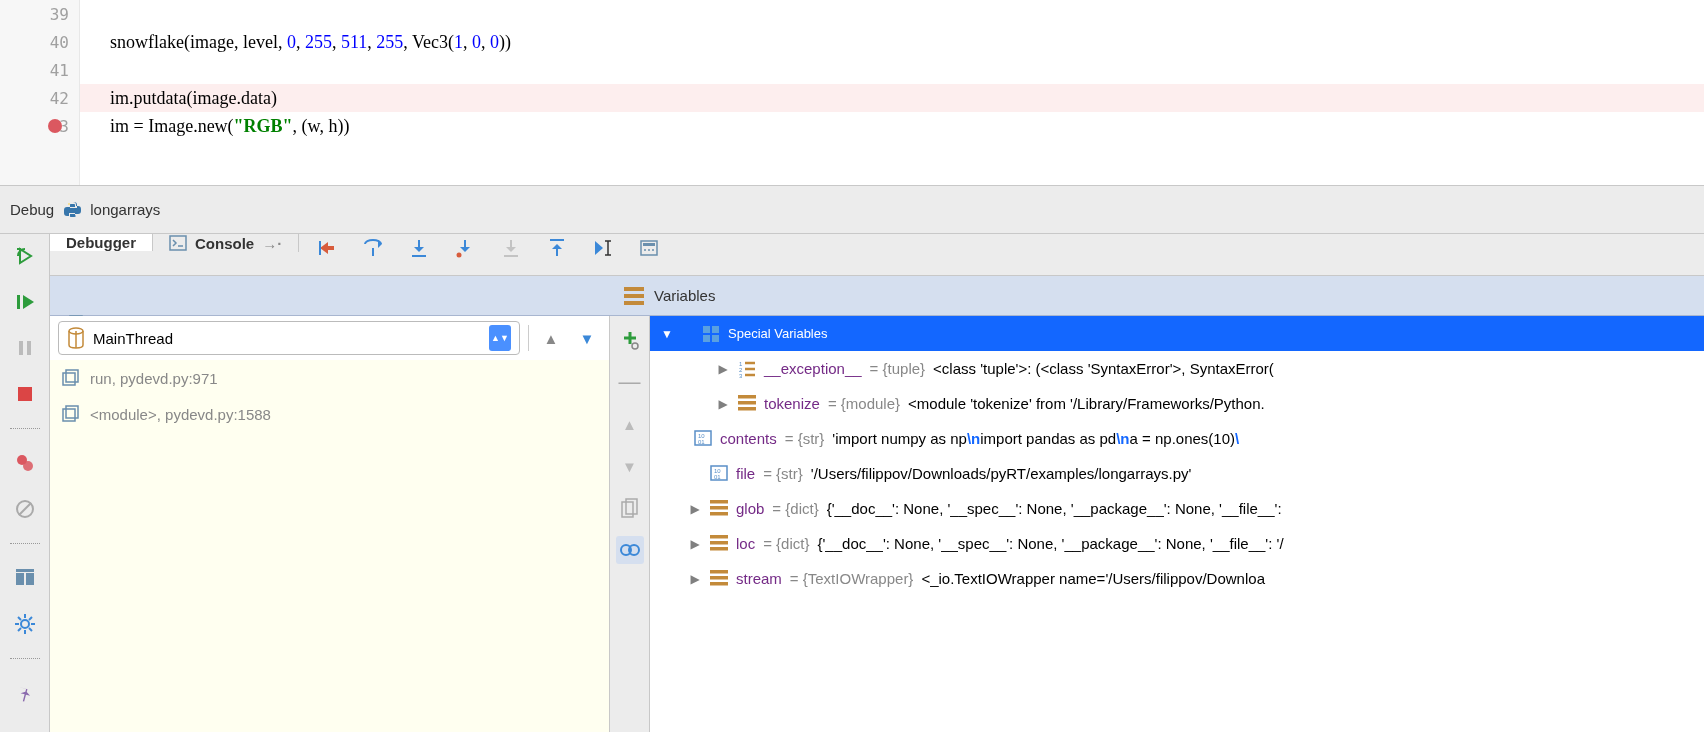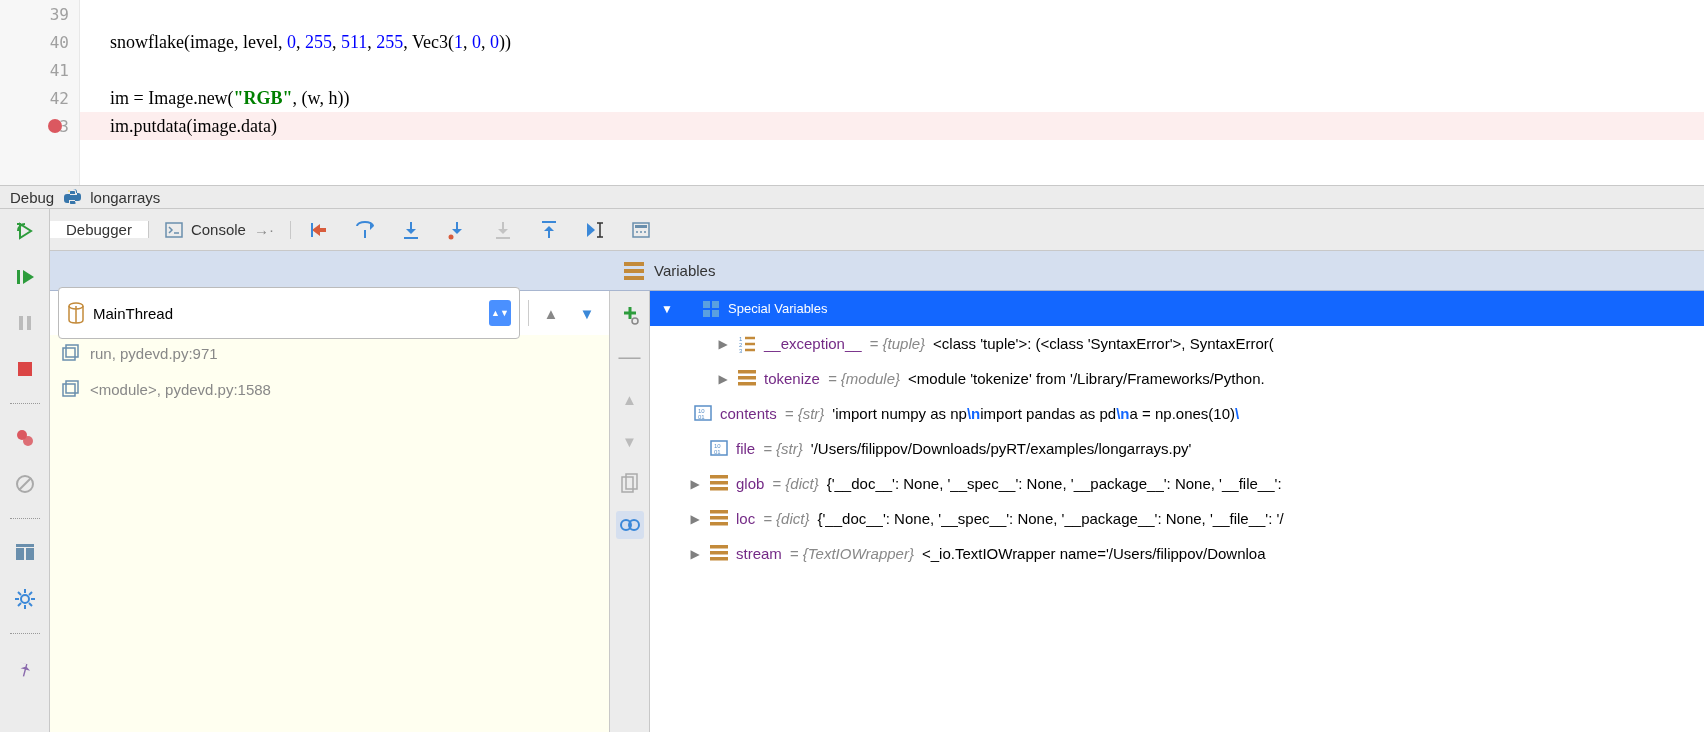--- a/index.html
+++ b/index.html
@@ -6,75 +6,75 @@
 body { font-family: -apple-system, "Helvetica Neue", Arial, sans-serif; font-size: 15px; background: #fff; overflow: hidden; width: 1704px; height: 732px; }
 .editor-pane { height: 185px; background: #fff; display: flex; }
 .gutter { width: 80px; background: #f7f7f7; border-right: 1px solid #e8e8e8; }
 .gutter-row { height: 28px; display: flex; align-items: center; justify-content: flex-end; padding-right: 10px; color: #a0a0a0; font-family: Menlo, monospace; font-size: 16px; position: relative; }
 .breakpoint { position: absolute; left: 48px; width: 14px; height: 14px; border-radius: 50%; background: #db5860; }
 .code-area { flex: 1; padding-left: 30px; font-family: Liberation Serif, serif; font-size: 18px; }
 .code-line { height: 28px; display: flex; align-items: center; white-space: pre; color: #000; }
 .code-line.hl { background: #fdeeee; margin-left: -30px; padding-left: 30px; }
 .kw-num { color: #0000ff; }
 .kw-str { color: #008000; font-weight: bold; }
-.debug-bar { height: 24px; background: #ececec; border-top: 1px solid #c8c8c8; border-bottom: 1px solid #c8c8c8; display: flex; align-items: center; padding: 0 10px; gap: 8px; color: #333; }
+.debug-bar { height: 49px; background: #ececec; border-top: 1px solid #c8c8c8; border-bottom: 1px solid #c8c8c8; display: flex; align-items: center; padding: 0 10px; gap: 8px; color: #333; }
 .py-icon { width: 20px; height: 20px; display: inline-flex; }
 .debug-main { display: flex; height: 546px; }
 .left-toolbar { width: 50px; background: #ececec; border-right: 1px solid #c8c8c8; display: flex; flex-direction: column; align-items: center; padding-top: 8px; gap: 18px; }
 .lt-btn { width: 28px; height: 28px; display: flex; align-items: center; justify-content: center; cursor: pointer; }
 .lt-sep { width: 30px; border-top: 1px dotted #999; margin: 2px 0; }
 .debug-body { flex: 1; display: flex; flex-direction: column; }
-.tabs-row { height: 42px; background: #ececec; border-bottom: 1px solid #c8c8c8; display: flex; align-items: center; }
+.tabs-row { height: 42px; background: #ececec; border-bottom: 1px solid #c8c8c8; display: flex; align-items: flex-start; font-weight: bold; }
 .tab { padding: 0 16px; display: flex; align-items: center; gap: 8px; color: #333; cursor: pointer; border-right: 1px solid #c8c8c8; }
 .tab.active { background: #fff; }
 .toolbar-icons { display: flex; align-items: center; gap: 18px; padding: 0 14px; }
 .subhdr-row { height: 40px; background: #d5dfef; border-bottom: 1px solid #a8b6d0; display: flex; }
 .frames-hdr { width: 560px; display: flex; align-items: center; gap: 10px; padding: 0 14px; color: #333; margin-top: 48px; }
 .frames-hdr .title { flex: 1; }
 .vars-hdr { flex: 1; display: flex; align-items: center; gap: 10px; padding: 0 14px; color: #333; }
 .panels { display: flex; flex: 1; }
 .frames-panel { width: 560px; border-right: 1px solid #c8c8c8; background: #fffff0; display: flex; flex-direction: column; }
 .right-vtoolbar { width: 40px; border-right: 1px solid #c8c8c8; background: #ececec; display: flex; flex-direction: column; align-items: center; padding-top: 10px; gap: 14px; }
 .vars-panel { flex: 1; background: #fff; }
 .thread-row { height: 44px; background: #fff; display: flex; align-items: center; padding: 0 8px; gap: 8px; }
-.thread-select { flex: 1; height: 52px; border: 1px solid #bbb; border-radius: 4px; display: flex; align-items: center; padding: 0 8px; gap: 8px; background: #fff; }
+.thread-select { flex: 1; height: 34px; border: 1px solid #bbb; border-radius: 4px; display: flex; align-items: center; padding: 0 8px; gap: 8px; background: #fff; }
 .thread-select .chev { width: 22px; height: 26px; background: #4a90ff; border-radius: 3px; display: flex; flex-direction: column; align-items: center; justify-content: center; color: #fff; font-size: 9px; }
 .arrow-btn { width: 28px; height: 28px; display: flex; align-items: center; justify-content: center; color: #888; }
 .frame-item { height: 36px; display: flex; align-items: center; gap: 10px; padding: 0 10px; color: #888; }
 .frame-item.sel { background: #1367ff; color: #fff; }
 .frame-icon { width: 20px; height: 20px; flex-shrink: 0; }
 .var-row { height: 35px; display: flex; align-items: center; gap: 8px; padding-left: 8px; white-space: nowrap; overflow: hidden; }
 .var-row.sel { background: #1367ff; color: #fff; }
 .tri { width: 14px; color: #808080; font-size: 12px; display: inline-flex; justify-content: center; }
 .tri.open { color: #fff; }
 .var-icon { width: 18px; height: 18px; flex-shrink: 0; }
 .var-name { color: #742a86; }
-.var-type { color: #888; font-style: italic; }
+.var-type { color: #888; }
 .var-val { color: #000; }
 .esc { color: #1367ff; font-weight: bold; }
 .pin { margin-left: auto; color: #888; }
 svg { display: block; }
 </style>
 </head>
 <body>
 
 <div class="editor-pane">
   <div class="gutter">
       <div class="gutter-row">39</div>
       <div class="gutter-row">40</div>
       <div class="gutter-row">41</div>
       <div class="gutter-row">42</div>
       <div class="gutter-row">43<div class="breakpoint"></div></div>
     </div>
   <div class="code-area">
       <div class="code-line"></div>
       <div class="code-line"><span>snowflake(image, level, </span><span class="kw-num">0</span><span>, </span><span class="kw-num">255</span><span>, </span><span class="kw-num">511</span><span>, </span><span class="kw-num">255</span><span>, Vec3(</span><span class="kw-num">1</span><span>, </span><span class="kw-num">0</span><span>, </span><span class="kw-num">0</span><span>))</span></div>
       <div class="code-line"></div>
+      <div class="code-line hl"><span>im.putdata(image.data)</span></div>
       <div class="code-line"><span>im = Image.new(</span><span class="kw-str">"RGB"</span><span>, (w, h))</span></div>
-      <div class="code-line hl"><span>im.putdata(image.data)</span></div>
     </div>
 </div>
 
 <div class="debug-bar">
   <span>Debug</span>
   <span class="py-icon">
     <svg viewBox="0 0 20 20">
         <path d="M9 2h3c2 0 3 1 3 3v3H8V7h5V5c0-1-.5-1-1-1H9c-1 0-1 .5-1 1v2H5c-2 0-3 1-3 3v3c0 2 1 3 3 3h2v-3h6v1h-5v2c0 1 .5 1 1 1h3c1 0 1-.5 1-1v-2h3c2 0 3-1 3-3V9c0-2-1-3-3-3h-2V5c0-2-1-3-3-3z" fill="#3776ab"></path>
         <circle cx="7" cy="4" r="0.8" fill="#ffd43b"></circle>
         <circle cx="13" cy="16" r="0.8" fill="#3776ab"></circle>

